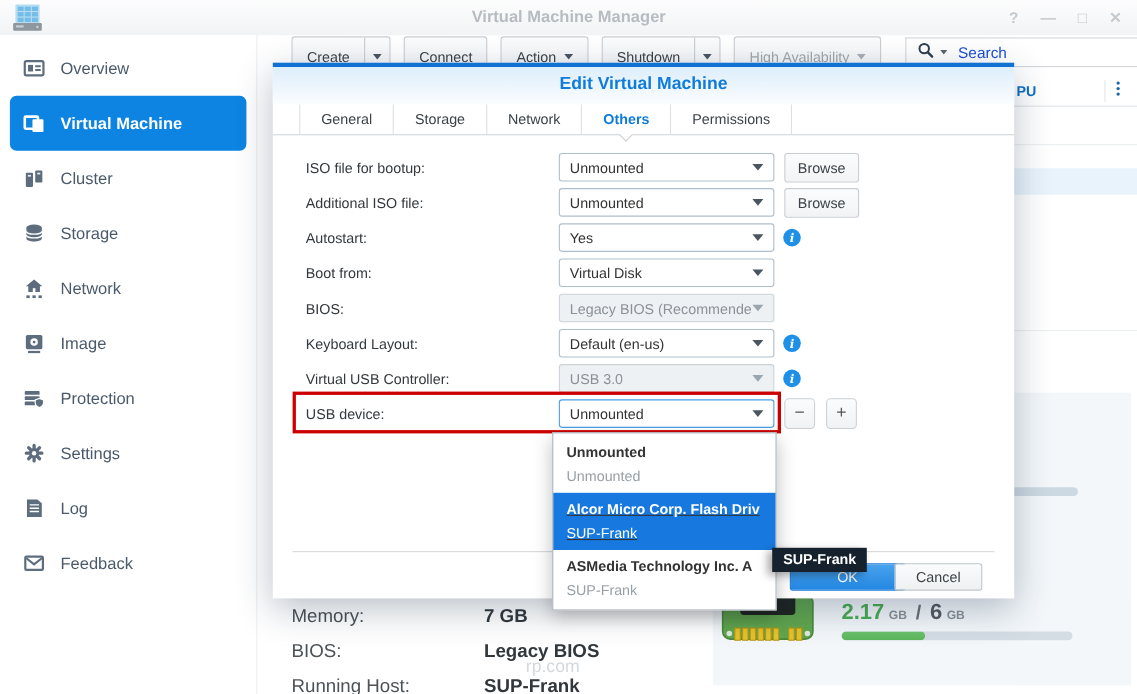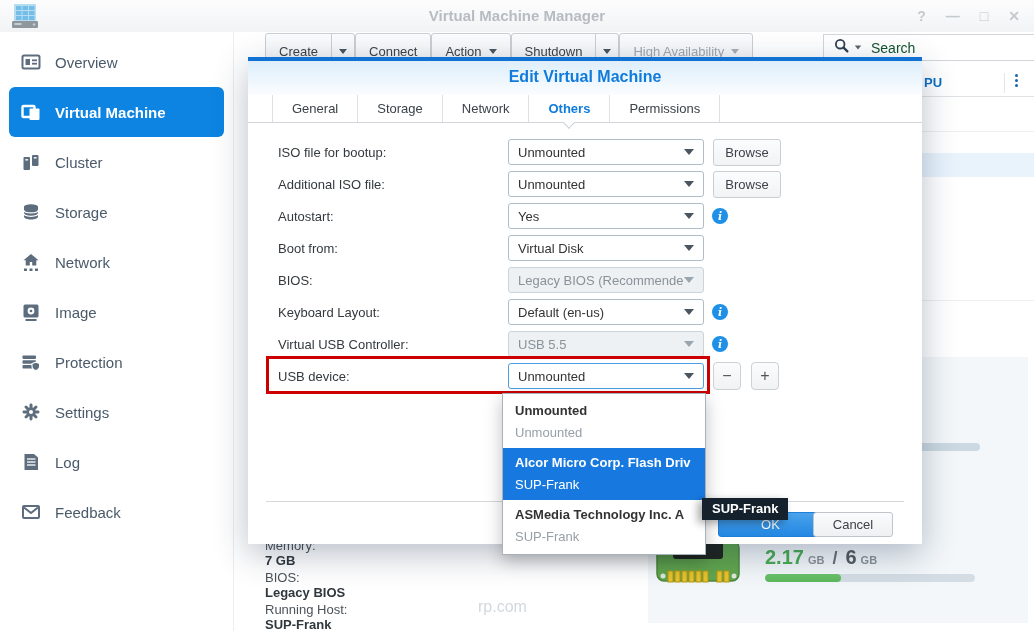--- a/index.html
+++ b/index.html
@@ -23,53 +23,53 @@
   
   .sidebar{position:absolute;top:32px;left:0;width:234px;bottom:0;background:#fff;
     border-right:1px solid #eceef0;padding-top:5px;}
   .sidebar-item{height:50px;margin:0 9px;border-radius:6px;display:flex;align-items:center;
     padding-left:11px;gap:13px;font-size:15px;color:#4a5a6a;cursor:pointer;}
   .sidebar-item .icon{width:22px;height:22px;display:flex;align-items:center;justify-content:center;color:#5d6d7d;}
   .sidebar-item.active{background:var(--accent);color:#fff;font-weight:bold;}
   .sidebar-item.active .icon{color:#fff;}
 
   
-  .toolbar{position:absolute;left:265px;top:33px;height:36px;display:flex;z-index:1;}
+  .toolbar{position:absolute;left:265px;top:33px;height:36px;display:flex;gap:12px;z-index:1;}
   .tbtn{display:flex;align-items:stretch;background:linear-gradient(#fbfcfd,#f1f3f5);
     border:1px solid #c9ced3;border-radius:3px;font-size:13px;color:#3c4248;cursor:pointer;}
   .tbtn .lbl{display:flex;align-items:center;padding:0 13px;}
   .tbtn .seg{display:flex;align-items:center;padding:0 7px;border-left:1px solid #c9ced3;}
   .caret{width:0;height:0;border-left:4px solid transparent;border-right:4px solid transparent;
     border-top:5px solid #4a5560;}
   .tbtn .inline-caret{margin-left:7px;align-self:center;}
   .tbtn.disabled{color:#a0a7ae;}
   .tbtn.disabled .caret{border-top-color:#a8afb6;}
 
   .searchbox{position:absolute;left:823px;right:0;top:34px;height:27px;background:#fff;
     border:1px solid #d2d6da;border-right:none;display:flex;align-items:center;
     padding-left:10px;gap:5px;z-index:1;cursor:text;}
-  .searchbox .ph{color:#14532d;font-size:14px;margin-left:4px;}
+  .searchbox .ph{color:#1d4ed8;font-size:14px;margin-left:4px;}
   .searchbox .caret{border-top-color:#5a646e;transform:scale(.8);}
 
   
   .bg{position:absolute;z-index:0;}
   .bg-header{left:920px;right:0;top:70px;height:27px;border-bottom:1px solid #dfe3e6;background:#fff;}
   .bg-header .col{position:absolute;left:4px;top:5px;font-size:13px;font-weight:bold;color:#0c6fc4;}
   .bg-colline{position:absolute;left:84px;top:3px;width:1px;height:20px;background:#e2e6e9;}
   .more-icon{position:absolute;left:95px;top:4px;display:flex;flex-direction:column;gap:2px;align-items:center;}
   .more-icon i{width:3px;height:3px;border-radius:50%;background:#1766a8;display:block;}
   .bg-line1{left:920px;right:0;top:131px;height:1px;background:#eceff1;}
   .bg-bluerow{left:920px;right:0;top:153px;height:24px;background:#e8f3fc;}
   .bg-line2{left:920px;right:0;top:300px;height:1px;background:#eceff1;}
   .bg-panel-r{left:922px;width:106px;top:357px;height:266px;background:#f3f7fa;}
   .bg-graybar{left:922px;width:58px;top:443px;height:8px;border-radius:0 4px 4px 0;background:#ccd9e2;}
   .bg-panel-b{left:648px;width:380px;top:543px;height:80px;background:#f3f7fa;}
 
   .bg-info{left:265px;top:538px;width:360px;}
-  .bg-inforow{display:flex;height:32px;align-items:flex-start;font-size:13px;flex-direction:column;}
+  .bg-inforow{display:flex;height:32px;align-items:flex-end;font-size:17px;}
   .bg-inforow .l{width:175px;color:#4b5258;}
   .bg-inforow .v{font-weight:bold;color:#30373d;}
   .watermark{position:absolute;left:478px;top:598px;font-size:16px;color:rgba(165,178,190,.5);z-index:0;}
 
   .ram-icon{position:absolute;left:655px;top:539px;z-index:1;}
   .mem-usage{position:absolute;left:765px;top:546px;display:flex;align-items:baseline;z-index:1;}
   .mem-usage .used{font-size:20px;font-weight:bold;color:var(--green);}
   .mem-usage .unit{font-size:11px;font-weight:bold;color:#8a9299;margin-left:4px;}
   .mem-usage .sep{font-size:18px;font-weight:bold;color:#6a7076;margin:0 8px;}
   .mem-usage .total{font-size:20px;font-weight:bold;color:#555b60;}
@@ -113,21 +113,21 @@
   .step-minus{margin-left:9px;}
   .step-plus{margin-left:10px;}
   .red-box{position:absolute;left:18px;top:295px;width:444px;height:38px;
     border:3px solid var(--red);z-index:6;pointer-events:none;}
 
   .ddlist{position:absolute;left:254px;top:332px;width:204px;background:#fff;
     border:1px solid #a9b2ba;box-shadow:0 6px 16px rgba(0,0,0,.25);z-index:10;padding:2px 0;}
   .dd-item{padding:7px 12px 8px;cursor:pointer;}
   .dd-title{font-size:13px;font-weight:bold;color:#333;white-space:nowrap;overflow:hidden;}
   .dd-sub{font-size:13px;color:#98a0a7;margin-top:7px;white-space:nowrap;overflow:hidden;}
-  .dd-item.selected{background:var(--sel-blue);}
+  .dd-item.selected{background:var(--sel-blue);text-decoration:underline;}
   .dd-item.selected .dd-title,.dd-item.selected .dd-sub{color:#fff;}
 
   .dlg-divider{position:absolute;left:18px;right:18px;top:440px;border-top:1px solid #d5d9dc;}
   .ok-btn{position:absolute;left:470px;top:451px;width:105px;height:25px;border-radius:3px;
     background:linear-gradient(#4aa3ec,#2387e2);border:1px solid #1f7ed8;color:#fff;
     font-size:13px;cursor:pointer;font-family:"Liberation Sans",sans-serif;}
   .cancel-btn{position:absolute;left:565px;top:451px;width:80px;height:25px;border-radius:3px;
     background:linear-gradient(#fafbfc,#eef0f2);border:1px solid #bfc5ca;color:#3c4248;
     font-size:13px;cursor:pointer;font-family:"Liberation Sans",sans-serif;}
   .tooltip{position:absolute;left:454px;top:437px;padding:3px 10px 4px;background:#16212e;
@@ -431,21 +431,21 @@
           <span class="flabel">Keyboard Layout:</span>
           <div class="combo">
             <span class="val">Default (en-us)</span>
             <span class="caret"></span>
           </div>
           <span class="info-icon">i</span>
         </div>
         <div class="frow">
           <span class="flabel">Virtual USB Controller:</span>
           <div class="combo disabled">
-            <span class="val">USB 5.5</span>
+            <span class="val">USB 3.0</span>
             <span class="caret"></span>
           </div>
           <span class="info-icon">i</span>
         </div>
         <div class="frow">
           <span class="flabel">USB device:</span>
           <div class="combo focused">
             <span class="val">Unmounted</span>
             <span class="caret"></span>
           </div>

